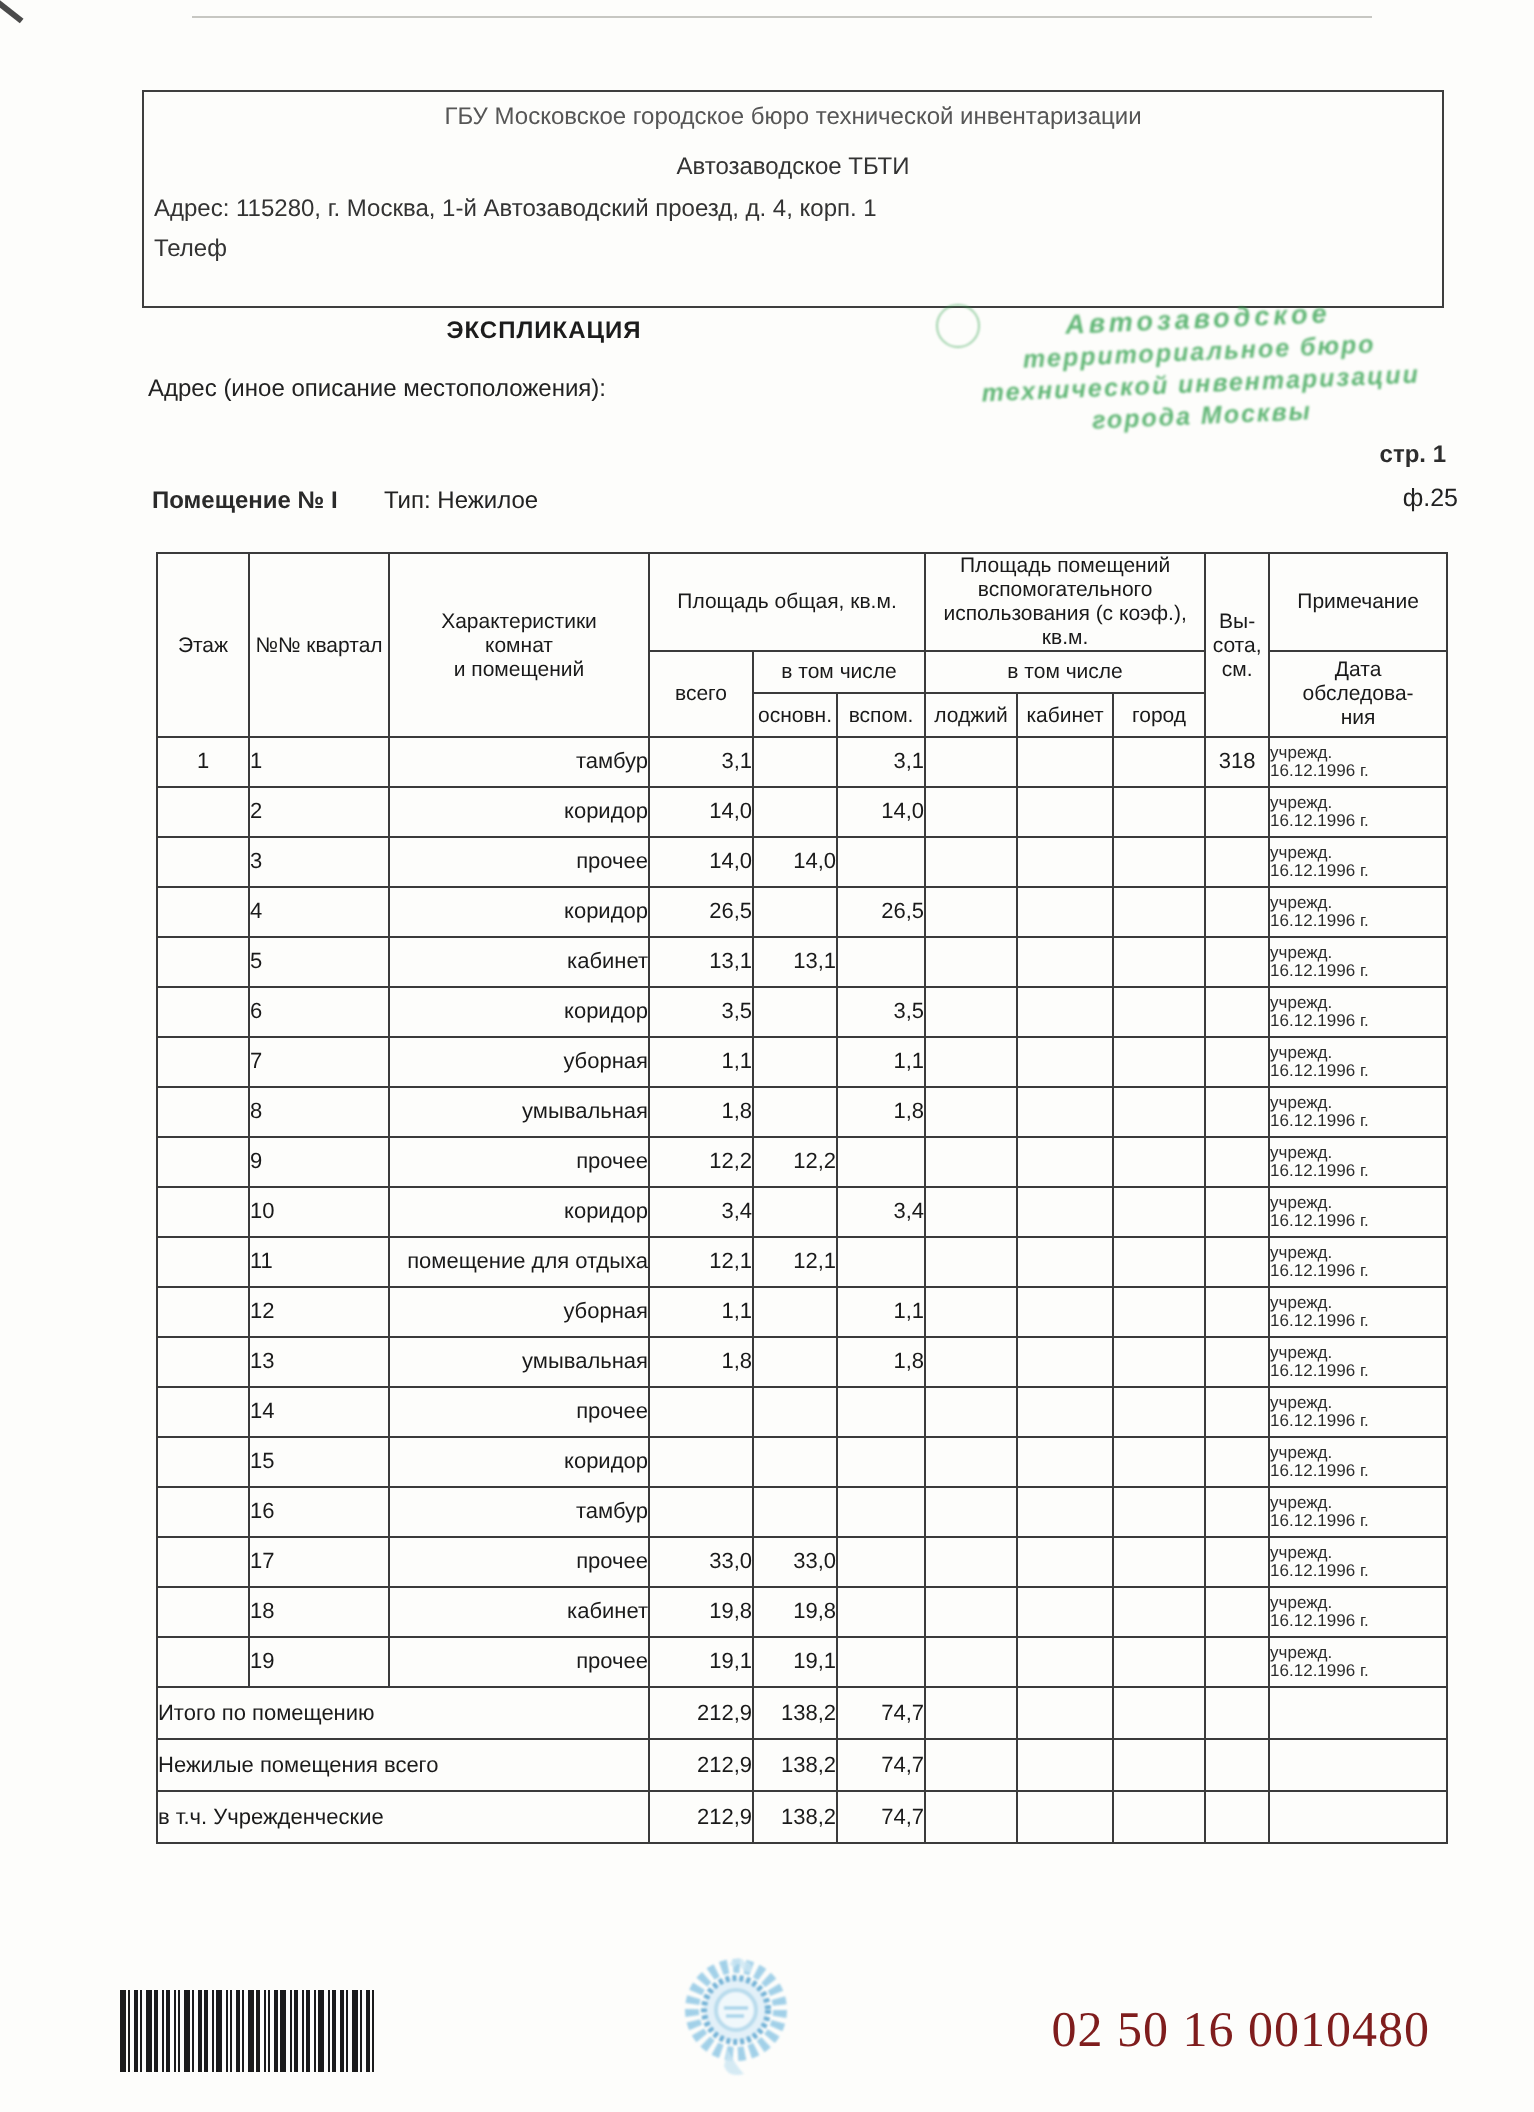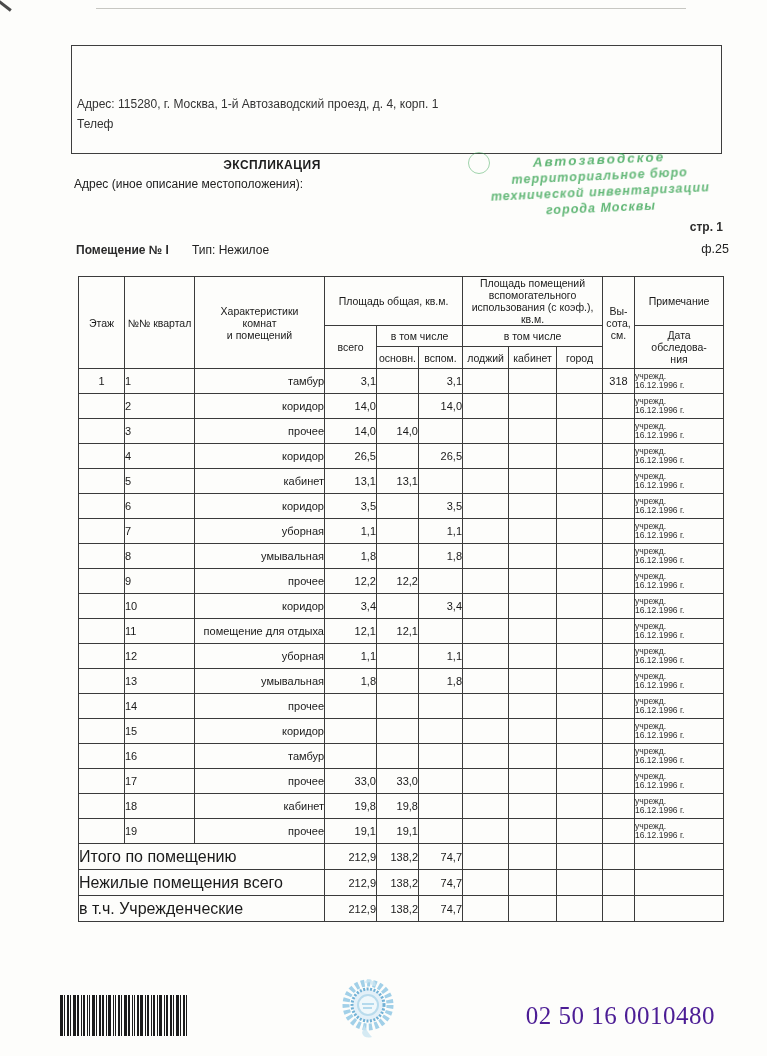--- a/index.html
+++ b/index.html
@@ -41,21 +41,21 @@
   .stamp .l0{font-size:13.5px;letter-spacing:2px;}
   .stamp-circle{
     position:absolute;left:468px;top:152px;width:20px;height:20px;
     border:1.5px solid #2fa04b;border-radius:50%;opacity:.45;filter:blur(.5px);
   }
 
   .doc-title{
     position:absolute;left:72px;top:158px;width:400px;text-align:center;
     font-size:12px;font-weight:bold;letter-spacing:.5px;color:#1c1c1c;
   }
-  .addr-label{position:absolute;left:74px;top:177px;font-size:12px;}
+  .addr-label{position:absolute;left:74px;top:187px;font-size:12px;}
   .addr-value{position:absolute;left:74px;top:201px;font-size:12.5px;font-weight:bold;}
   .page-num{position:absolute;right:44px;top:220px;font-size:12px;font-weight:bold;color:#2d2d2d;}
   .room-label{position:absolute;left:76px;top:243px;font-size:12px;font-weight:bold;color:#2a2a2a;}
   .room-type{position:absolute;left:192px;top:243px;font-size:12px;}
   .form-code{position:absolute;right:38px;top:242px;font-size:12.5px;}
 
   
   table.expl{
     position:absolute;left:78px;top:276px;width:645px;
     border-collapse:collapse;table-layout:fixed;
@@ -70,47 +70,49 @@
     text-align:center;vertical-align:middle;white-space:pre-line;
   }
   th.h-small{font-size:9.5px;line-height:11px;}
   tr.hrowA{height:43px;} tr.hrowB{height:21px;} tr.hrowC{height:22px;}
   tr.drow{height:25px;} tr.trow{height:26px;}
   td.num{text-align:right;padding-right:4px;}
   td.ctr{text-align:center;}
   td.name{text-align:right;padding-left:5px;}
   td.roomno{text-align:left;padding-left:9px;}
   td.note{font-size:8.5px;line-height:9.5px;padding:2px 0 2px 3px;text-align:left;color:#2c2c2c;}
-  td.tlabel{text-align:left;font-size:16px;}
+  td.tlabel{text-align:left;font-size:11px;}
   .ind0{padding-left:5px;} .ind1{padding-left:14px;} .ind2{padding-left:26px;}
 
   
   .barcode{
     position:absolute;left:60px;top:995px;width:148px;height:41px;
     display:flex;align-items:stretch;
   }
   .barcode .bar{background:#1b1b1b;}
   .barcode .gap{background:transparent;}
 
   .seal{position:absolute;left:340px;top:977px;width:56px;height:64px;opacity:.8;filter:blur(.4px);}
 
   .doc-number{
     position:absolute;right:52px;top:1002px;
-    font-family:"Liberation Serif",serif;font-size:25px;color:#4c1d95;letter-spacing:.5px;
+    font-family:"Liberation Serif",serif;font-size:25px;color:#7f1d1d;letter-spacing:.5px;
   }
 </style>
 </head>
 <body>
 
 <div class="page">
 
   <div class="scan-topline"></div>
   <div class="scan-corner"></div>
 
   <div class="letterhead">
+    <div class="lh-line lh-center lh-org">ГБУ Московское городское бюро технической инвентаризации</div>
+    <div class="lh-line lh-center lh-branch">Автозаводское ТБТИ</div>
     <div class="lh-line lh-left lh-addr">Адрес: 115280, г. Москва, 1-й Автозаводский проезд, д. 4, корп. 1</div>
     <div class="lh-line lh-left lh-phone">Телеф</div>
   </div>
 
   <div class="stamp-circle"></div>
   <div class="stamp">
     <div class="l0">Автозаводское</div>
     <div>территориальное бюро</div>
     <div>технической инвентаризации</div>
     <div>города Москвы</div>

